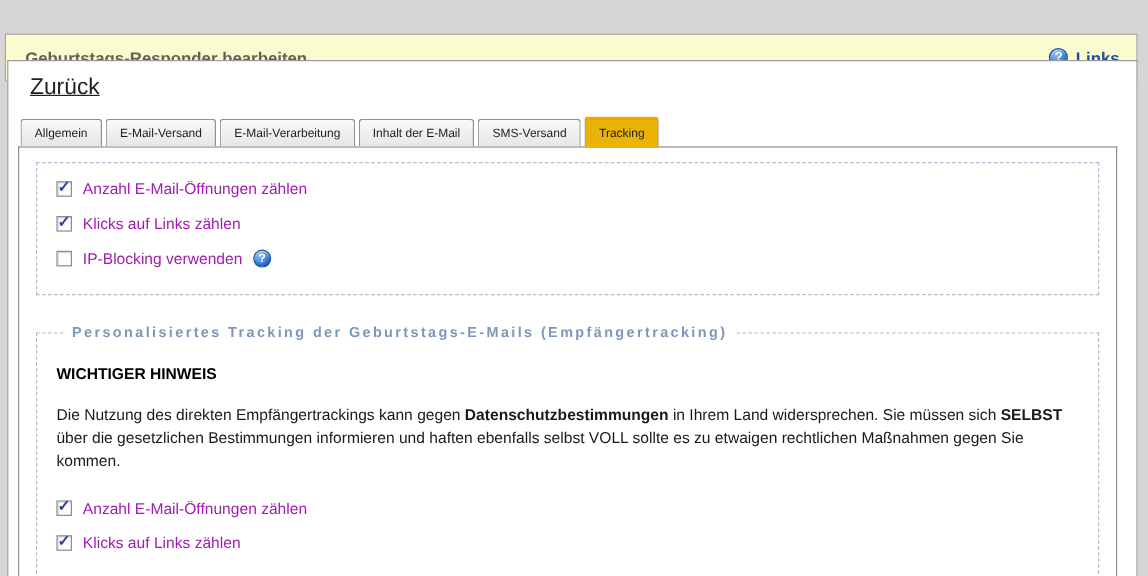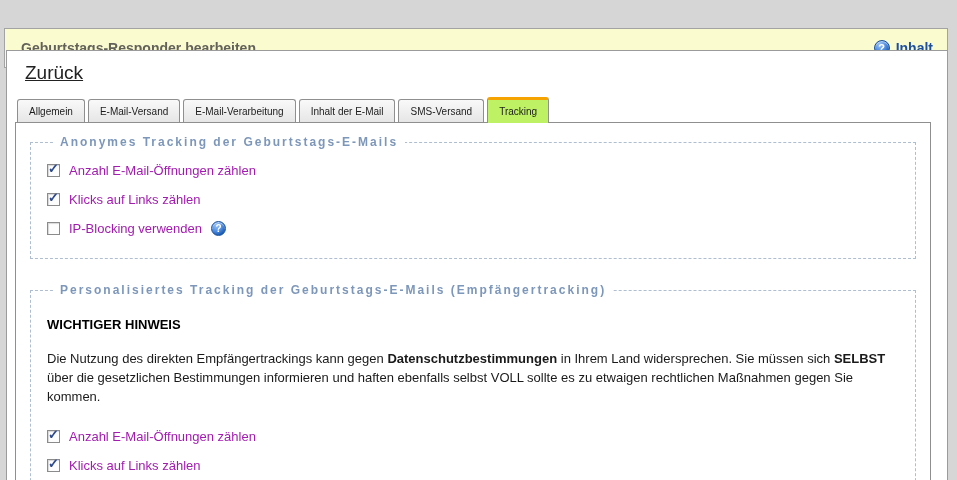--- a/index.html
+++ b/index.html
@@ -43,21 +43,21 @@
   .tabs-row{ position:relative; margin:13px 0 0 9px; padding-left:1px;
     display:flex; align-items:flex-end; gap:3px; z-index:2; }
   .tab{
     height:23px; padding:0 11px; font-size:10px; color:#1c1c1c;
     background:linear-gradient(#f9f9f9,#e6e6e6);
     border:1px solid #8f8f8f; border-bottom:none;
     border-radius:3px 3px 0 0;
     display:flex; align-items:center; cursor:pointer; white-space:nowrap;
   }
   .tab.active{
-    background:#bef264; height:26px;
+    background:#eab308; height:26px;
     border-top:3px solid #f5a300; margin-bottom:-1px;
   }
 
   
   .tab-panel{
     position:relative; margin:0 16px 0 8px; background:#ffffff;
     border:1px solid #8f8f8f; border-bottom:none;
     height:360px; padding:8px 10px 0 10px; z-index:1;
   }
 
@@ -91,21 +91,21 @@
     margin:0 4px 22px 2px; max-width:892px; }
   .notice-text b{ font-weight:bold;text-align:center; }
 </style>
 </head>
 <body>
 
 <div class="header-bar">
   <div class="page-title">Geburtstags-Responder bearbeiten</div>
   <div class="help-area">
     <span class="help-icon">?</span>
-    <a class="help-link">Inhalt</a>
+    <a class="help-link">Links</a>
   </div>
 </div>
 
 <div class="content-box">
 
   <a class="back-link">Zurück</a>
 
   
   <div class="tabs-row">
     <div class="tab">Allgemein</div>
@@ -113,21 +113,20 @@
     <div class="tab">E-Mail-Verarbeitung</div>
     <div class="tab">Inhalt der E-Mail</div>
     <div class="tab">SMS-Versand</div>
     <div class="tab active">Tracking</div>
   </div>
 
   
   <div class="tab-panel">
 
     <fieldset>
-      <legend>Anonymes Tracking der Geburtstags-E-Mails</legend>
 
       <div class="checkbox-row">
         <span class="checkbox checked">
           <span class="mark">✓</span>
         </span>
         <span class="checkbox-label">Anzahl E-Mail-Öffnungen zählen</span>
       </div>
 
       <div class="checkbox-row">
         <span class="checkbox checked">

